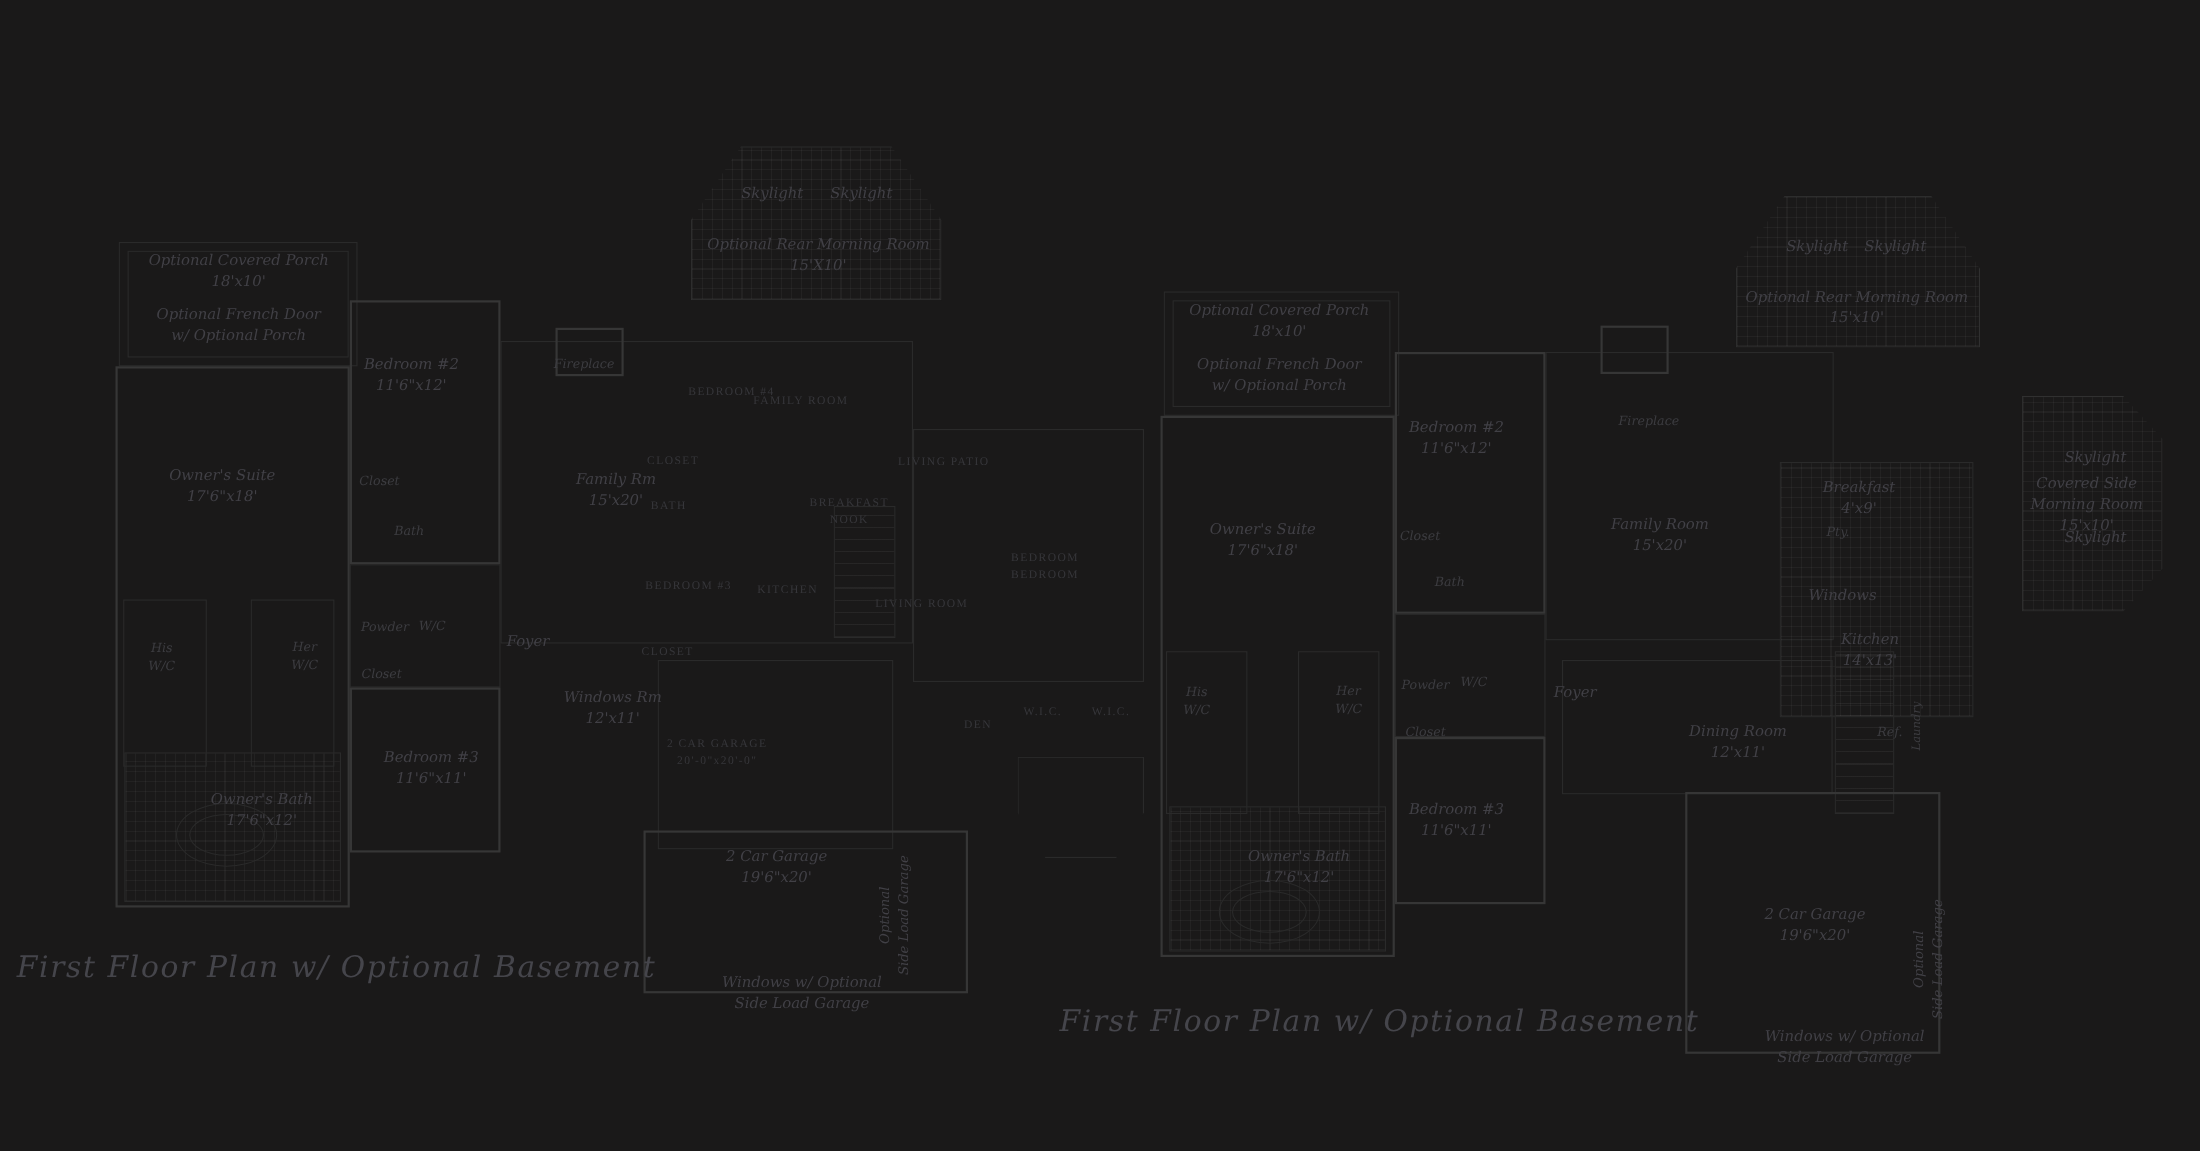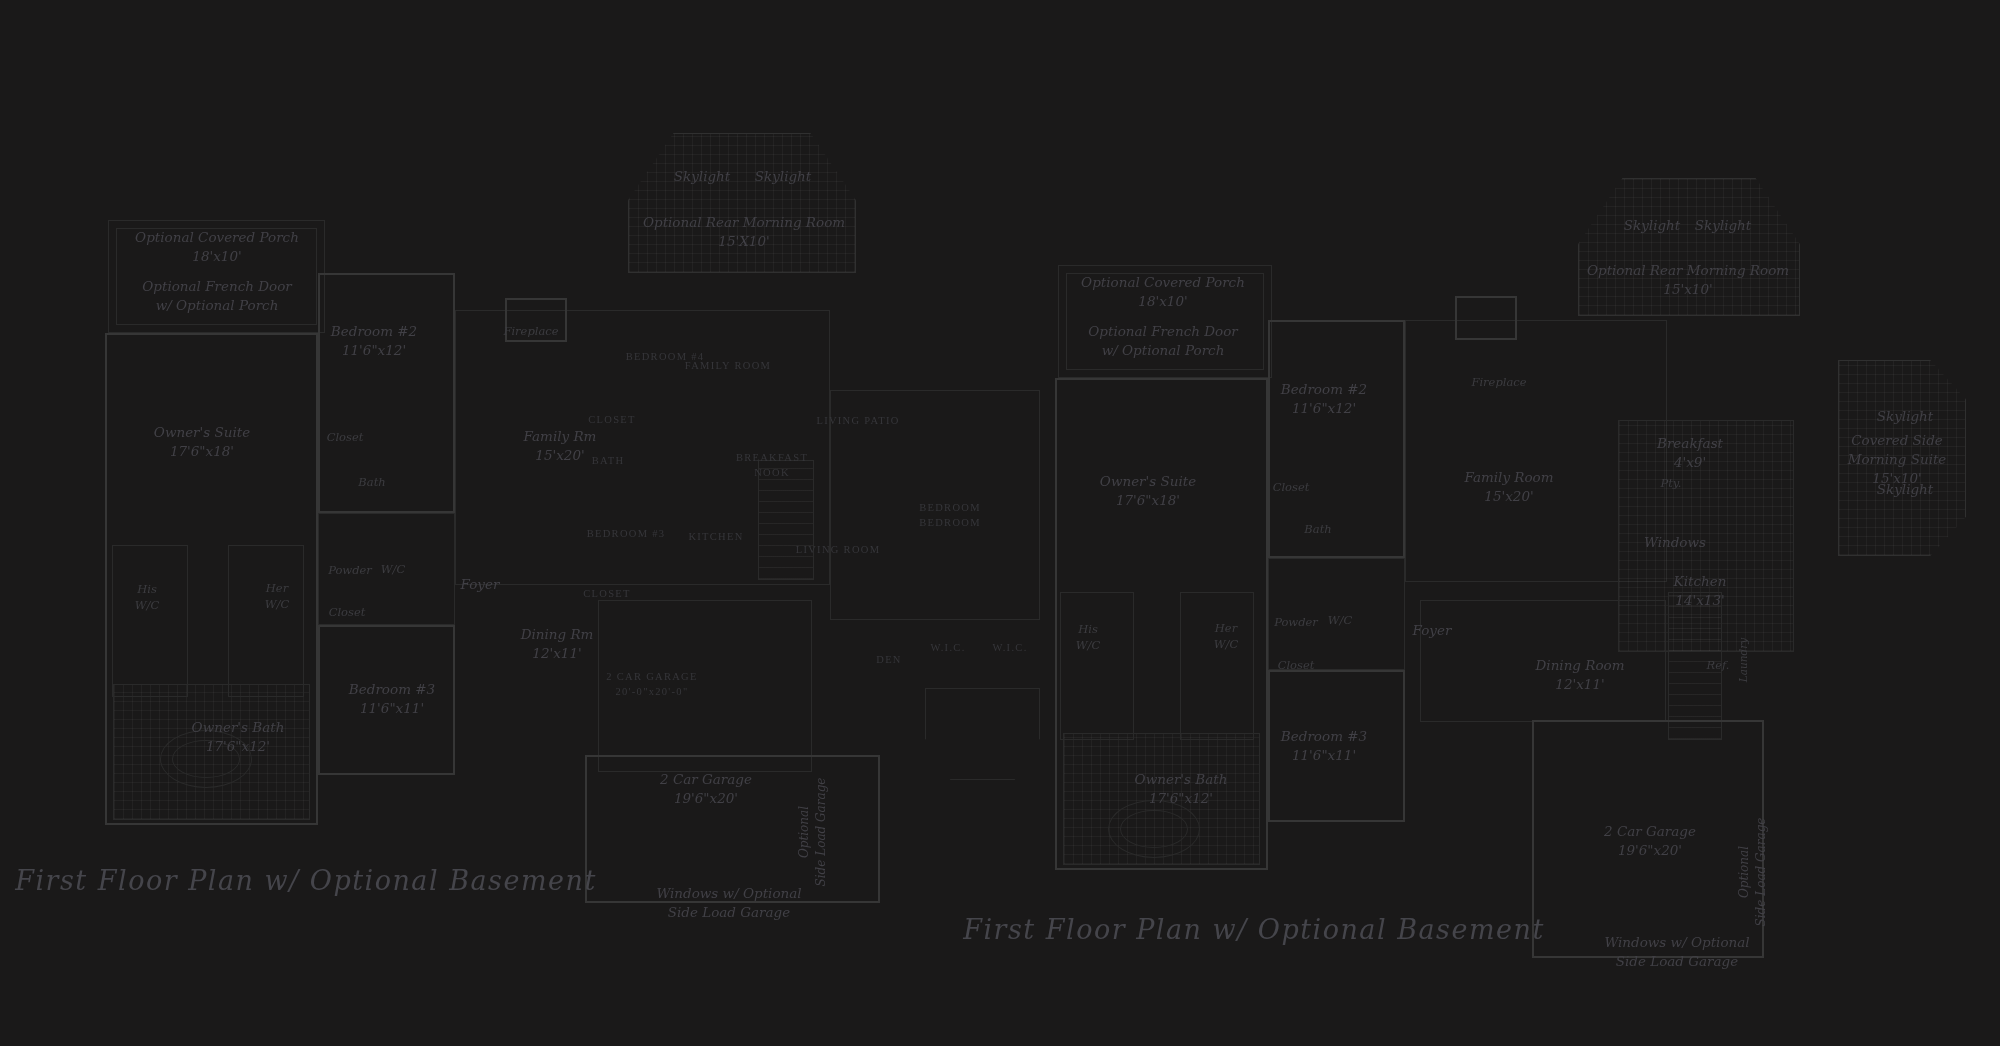--- a/index.html
+++ b/index.html
@@ -116,21 +116,21 @@
         <div>Fireplace</div>
       </div>
       <div class="lbl it" style="left: 560px; top: 446px;">
         <div>Family Rm</div>
         <div>15'x20'</div>
       </div>
       <div class="lbl it" style="left: 480px; top: 584px;">
         <div>Foyer</div>
       </div>
       <div class="lbl it" style="left: 557px; top: 644px;">
-        <div>Dining Rm</div>
+        <div>Windows Rm</div>
         <div>12'x11'</div>
       </div>
       <div class="lbl it" style="left: 706px; top: 789px;">
         <div>2 Car Garage</div>
         <div>19'6"x20'</div>
       </div>
       <div class="lbl vert" style="left: 813px; top: 832px;">
         <div>Optional</div>
         <div>Side Load Garage</div>
       </div>
@@ -298,21 +298,21 @@
         <div>Ref.</div>
       </div>
       <div class="lbl verts" style="left: 1743px; top: 660px;">
         <div>Laundry</div>
       </div>
       <div class="lbl it" style="left: 1905px; top: 416px;">
         <div>Skylight</div>
       </div>
       <div class="lbl it" style="left: 1897px; top: 459px;">
         <div>Covered Side</div>
-        <div>Morning Suite</div>
+        <div>Morning Room</div>
         <div>15'x10'</div>
       </div>
       <div class="lbl it" style="left: 1905px; top: 489px;">
         <div>Skylight</div>
       </div>
       <div class="lbl it" style="left: 1650px; top: 841px;">
         <div>2 Car Garage</div>
         <div>19'6"x20'</div>
       </div>
       <div class="lbl vert" style="left: 1753px; top: 872px;">

